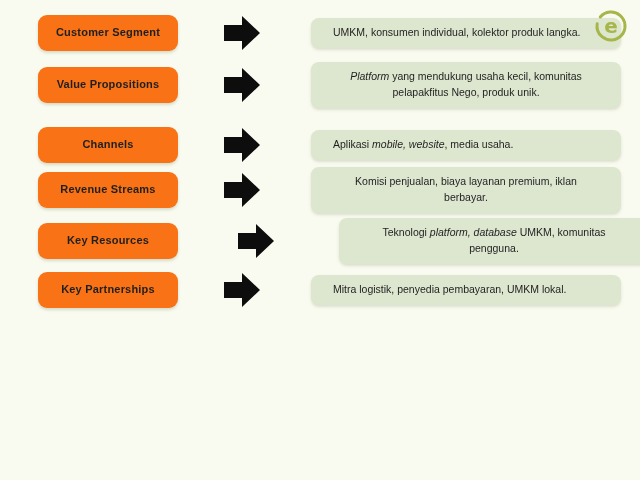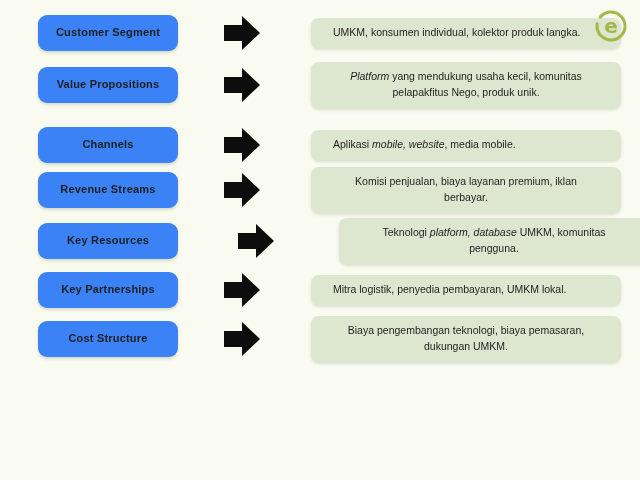--- a/index.html
+++ b/index.html
@@ -35,21 +35,21 @@
   .row:nth-of-type(6) { top: 266px; height: 48px; }
   .row:nth-of-type(7) { top: 315px; height: 48px; }
   .row:nth-of-type(8) { top: 369px; height: 48px; }
   .row:nth-of-type(9) { top: 423px; height: 48px; }
 
   .label-box {
     margin-left: 38px;
     width: 140px;
     min-height: 36px;
     box-sizing: border-box;
-    background: #3b82f6;
+    background: #f97316;
     border-radius: 9px;
     display: flex;
     align-items: center;
     justify-content: center;
     text-align: center;
     font-weight: bold;
     font-size: 11px;
     line-height: 1.45;
     letter-spacing: 0.2px;
     padding: 4px 10px;
@@ -118,21 +118,21 @@
   </div>
 
   <div class="row">
     <div class="label-box">
       <span>Channels</span>
     </div>
     <svg class="arrow" width="36" height="36" viewBox="0 0 36 36">
         <polygon points="0,10 18,10 18,1 36,18 18,35 18,26 0,26" fill="#0d0d0d"></polygon>
       </svg>
     <div class="desc-box">
-      <span><span>Aplikasi </span><em>mobile, website</em><span>, media mobile.</span></span>
+      <span><span>Aplikasi </span><em>mobile, website</em><span>, media usaha.</span></span>
     </div>
   </div>
 
 
   <div class="row">
     <div class="label-box">
       <span>Revenue Streams</span>
     </div>
     <svg class="arrow" width="36" height="36" viewBox="0 0 36 36">
         <polygon points="0,10 18,10 18,1 36,18 18,35 18,26 0,26" fill="#0d0d0d"></polygon>
@@ -160,30 +160,19 @@
       <span>Key Partnerships</span>
     </div>
     <svg class="arrow" width="36" height="36" viewBox="0 0 36 36">
         <polygon points="0,10 18,10 18,1 36,18 18,35 18,26 0,26" fill="#0d0d0d"></polygon>
       </svg>
     <div class="desc-box">
       <span><span>Mitra logistik, penyedia pembayaran, UMKM lokal.</span></span>
     </div>
   </div>
 
-  <div class="row">
-    <div class="label-box">
-      <span>Cost Structure</span>
-    </div>
-    <svg class="arrow" width="36" height="36" viewBox="0 0 36 36">
-        <polygon points="0,10 18,10 18,1 36,18 18,35 18,26 0,26" fill="#0d0d0d"></polygon>
-      </svg>
-    <div class="desc-box">
-      <span><span>Biaya pengembangan teknologi, biaya pemasaran, dukungan UMKM.</span></span>
-    </div>
-  </div>
 
   <svg class="logo" viewBox="0 0 38 38">
     <circle cx="19" cy="19" r="14" fill="none" stroke="#a6b648" stroke-width="3" stroke-linecap="round" stroke-dasharray="80 8" transform="rotate(-140 19 19)"></circle>
     <text x="19" y="26" text-anchor="middle" font-family="'DejaVu Sans', sans-serif" font-size="20" font-weight="bold" fill="#a6b648">e</text>
   </svg>
 
 </div>
 
 </body></html>

